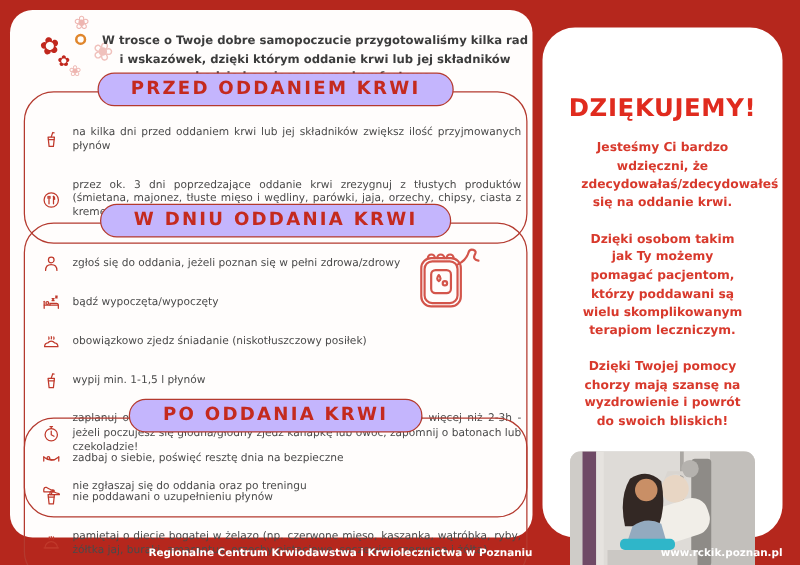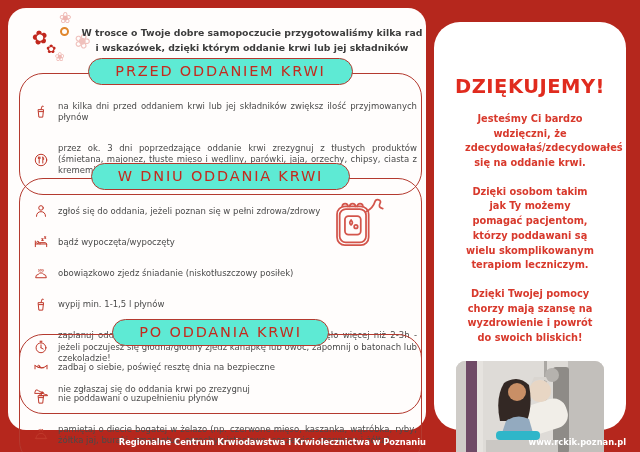--- a/index.html
+++ b/index.html
@@ -25,22 +25,22 @@
   .ornament .ring {
     position:absolute; width:9px; height:9px; border:2.5px solid #e0862c;
     border-radius:50%;
   }
 
   .section { position:absolute; left:11px; width:403px; }
   .section.s0 { top:50px; } .section.s1 { top:155px; } .section.s2 { top:311px; }
 
   .pill {
     position:relative; z-index:2; width:fit-content; margin:0 auto;
-    background:#5eead4; border:1.6px solid #b43a2f; border-radius:20px;
-    padding:4px 26px 5px; color:#c42a1e; font-weight:normal;
+    background:#c4b5fd; border:1.6px solid #b43a2f; border-radius:20px;
+    padding:4px 26px 5px; color:#c42a1e; font-weight:bold;
     font-size:14.5px; letter-spacing:1.8px; white-space:nowrap;
   }
   .box {
     border:1.6px solid #b43a2f; border-radius:24px;
     margin-top:-12px; padding:18px 4px 6px 13px; position:relative;
   }
   .s0 .box { min-height:84px; }
   .s1 .box { min-height:128px; }
   .s2 .box { min-height:72px; }
 
@@ -194,21 +194,21 @@
     <p class="item-text">zaplanuj oddanie krwi tak, by od ostatniego posiłku nie minęło więcej niż 2-3h - jeżeli poczujesz się głodna/głodny zjedz kanapkę lub owoc, zapomnij o batonach lub czekoladzie!</p>
   </div>
 
   <div class="item">
     <span class="item-icon">
                 <svg viewBox="0 0 24 24" fill="none" stroke="#c0392b" stroke-width="1.5" stroke-linecap="round" stroke-linejoin="round">
                   <path d="M3 14.8 q.4 -3.6 3 -3 l2.5 1.5 q3 1.8 6.5 2.2 l.5 1.6 h-12.4 z"></path>
                   <path d="M10.4 18.6 q.4 -3 2.8 -2.5 l2.2 1.3 q2.8 1.6 6 1.9 l.4 1.2 h-11.3 z"></path>
                 </svg>
               </span>
-    <p class="item-text">nie zgłaszaj się do oddania krwi po zrezygnuj</p>
+    <p class="item-text">nie zgłaszaj się do oddania oraz po treningu</p>
   </div>
 </div>
     </div>
   </section>
 
   <section class="section s2">
     <div class="pill">
       <span>PO ODDANIA KRWI</span>
     </div>
     <div class="box">

